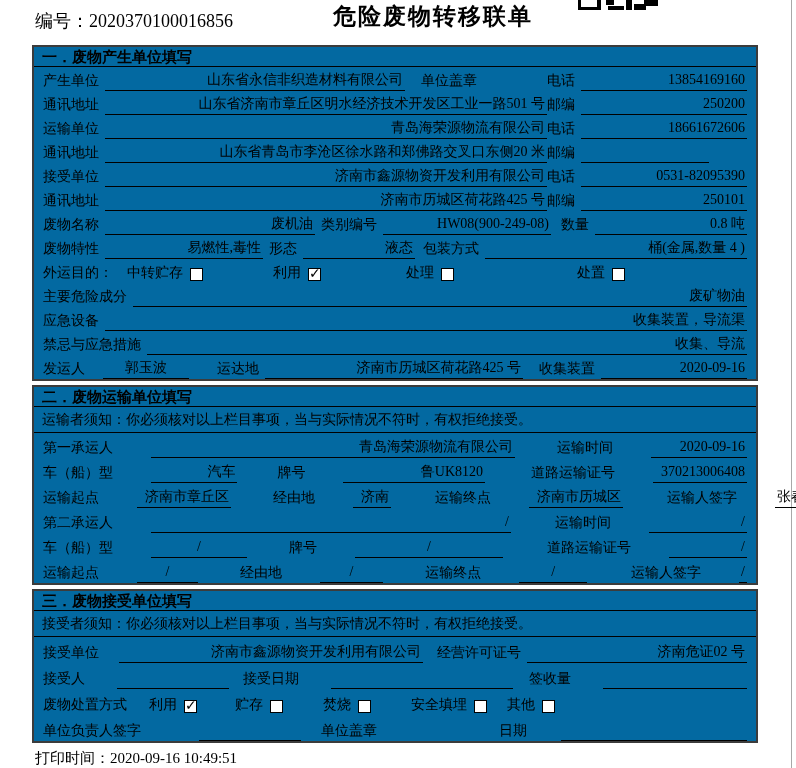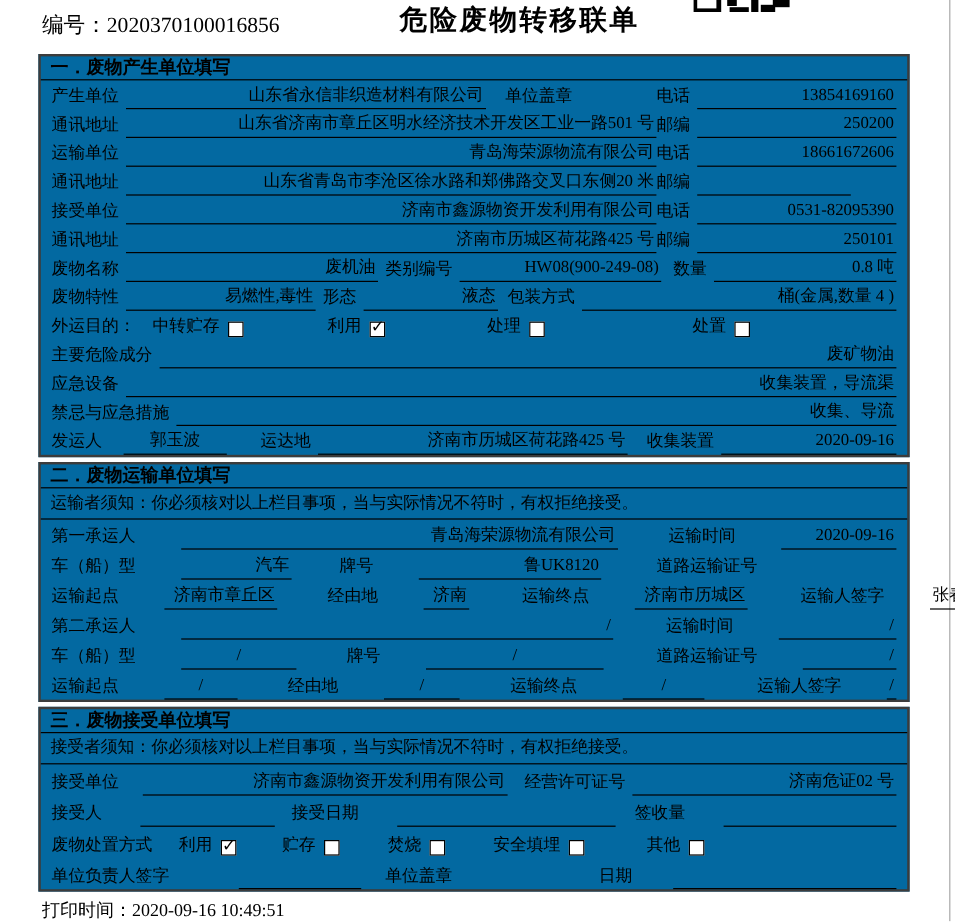--- a/index.html
+++ b/index.html
@@ -185,20 +185,21 @@
       <span class="lbl" style="margin-left:10px">运输时间</span>
       <span class="val fill">2020-09-16</span>
     </div>
 
     <div class="row">
       <span class="lbl">车（船）型</span>
       <span class="val" style="width:92px; padding-left:14px">汽车</span>
       <span class="lbl" style="margin-left:8px">牌号</span>
       <span class="val" style="width:152px">鲁UK8120</span>
       <span class="lbl" style="margin-left:14px">道路运输证号</span>
+      <span class="val fill">370213006408</span>
     </div>
 
     <div class="row">
       <span class="lbl">运输起点</span>
       <span class="val" style="width:106px">济南市章丘区</span>
       <span class="lbl" style="margin-left:10px">经由地</span>
       <span class="val" style="width:106px">济南</span>
       <span class="lbl" style="margin-left:12px">运输终点</span>
       <span class="val" style="width:112px">济南市历城区</span>
       <span class="lbl" style="margin-left:12px">运输人签字</span>
@@ -264,21 +265,21 @@
         <span class="cb"></span>
       </span>
       <span class="opt" style="margin-left:40px">
         <span>焚烧</span>
         <span class="cb"></span>
       </span>
       <span class="opt" style="margin-left:40px">
         <span>安全填埋</span>
         <span class="cb"></span>
       </span>
-      <span class="opt" style="margin-left:52px">
+      <span class="opt" style="margin-left:20px">
         <span>其他</span>
         <span class="cb"></span>
       </span>
     </div>
 
     <div class="row">
       <span class="lbl">单位负责人签字</span>
       <span class="val" style="width:102px; margin-left:52px"></span>
       <span class="lbl" style="margin-left:20px">单位盖章</span>
       <span class="lbl" style="margin-left:116px">日期</span>

